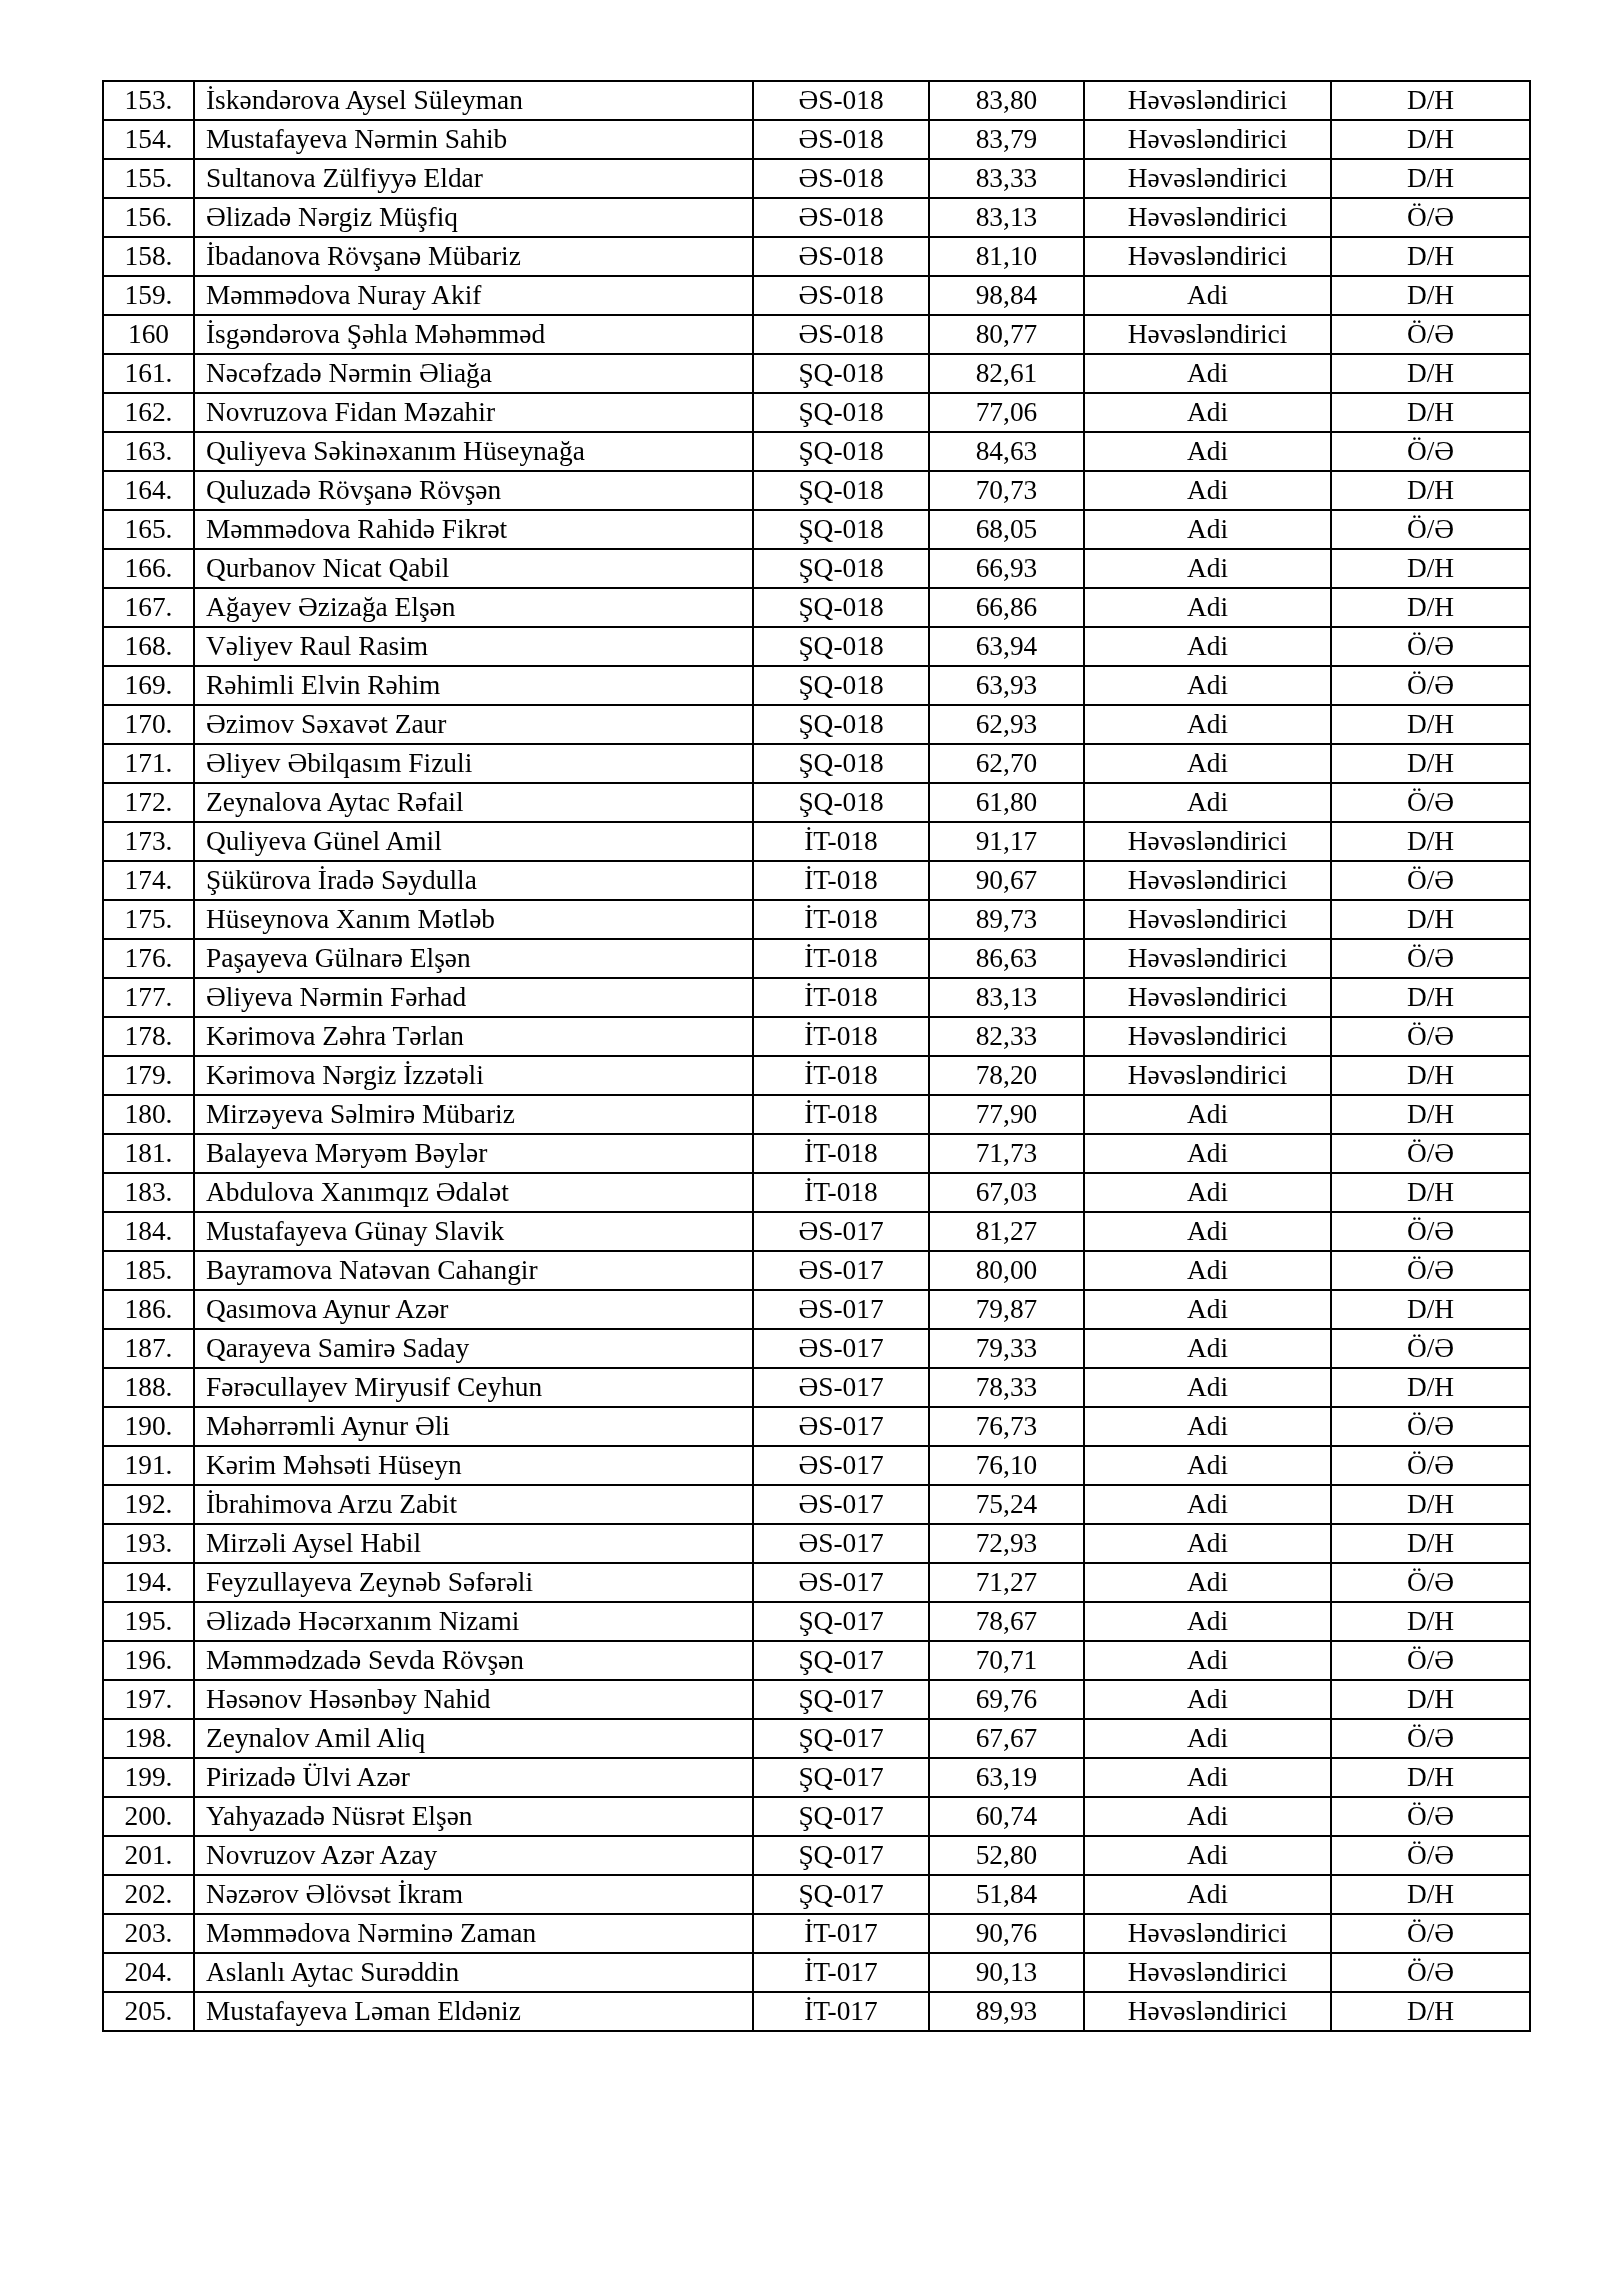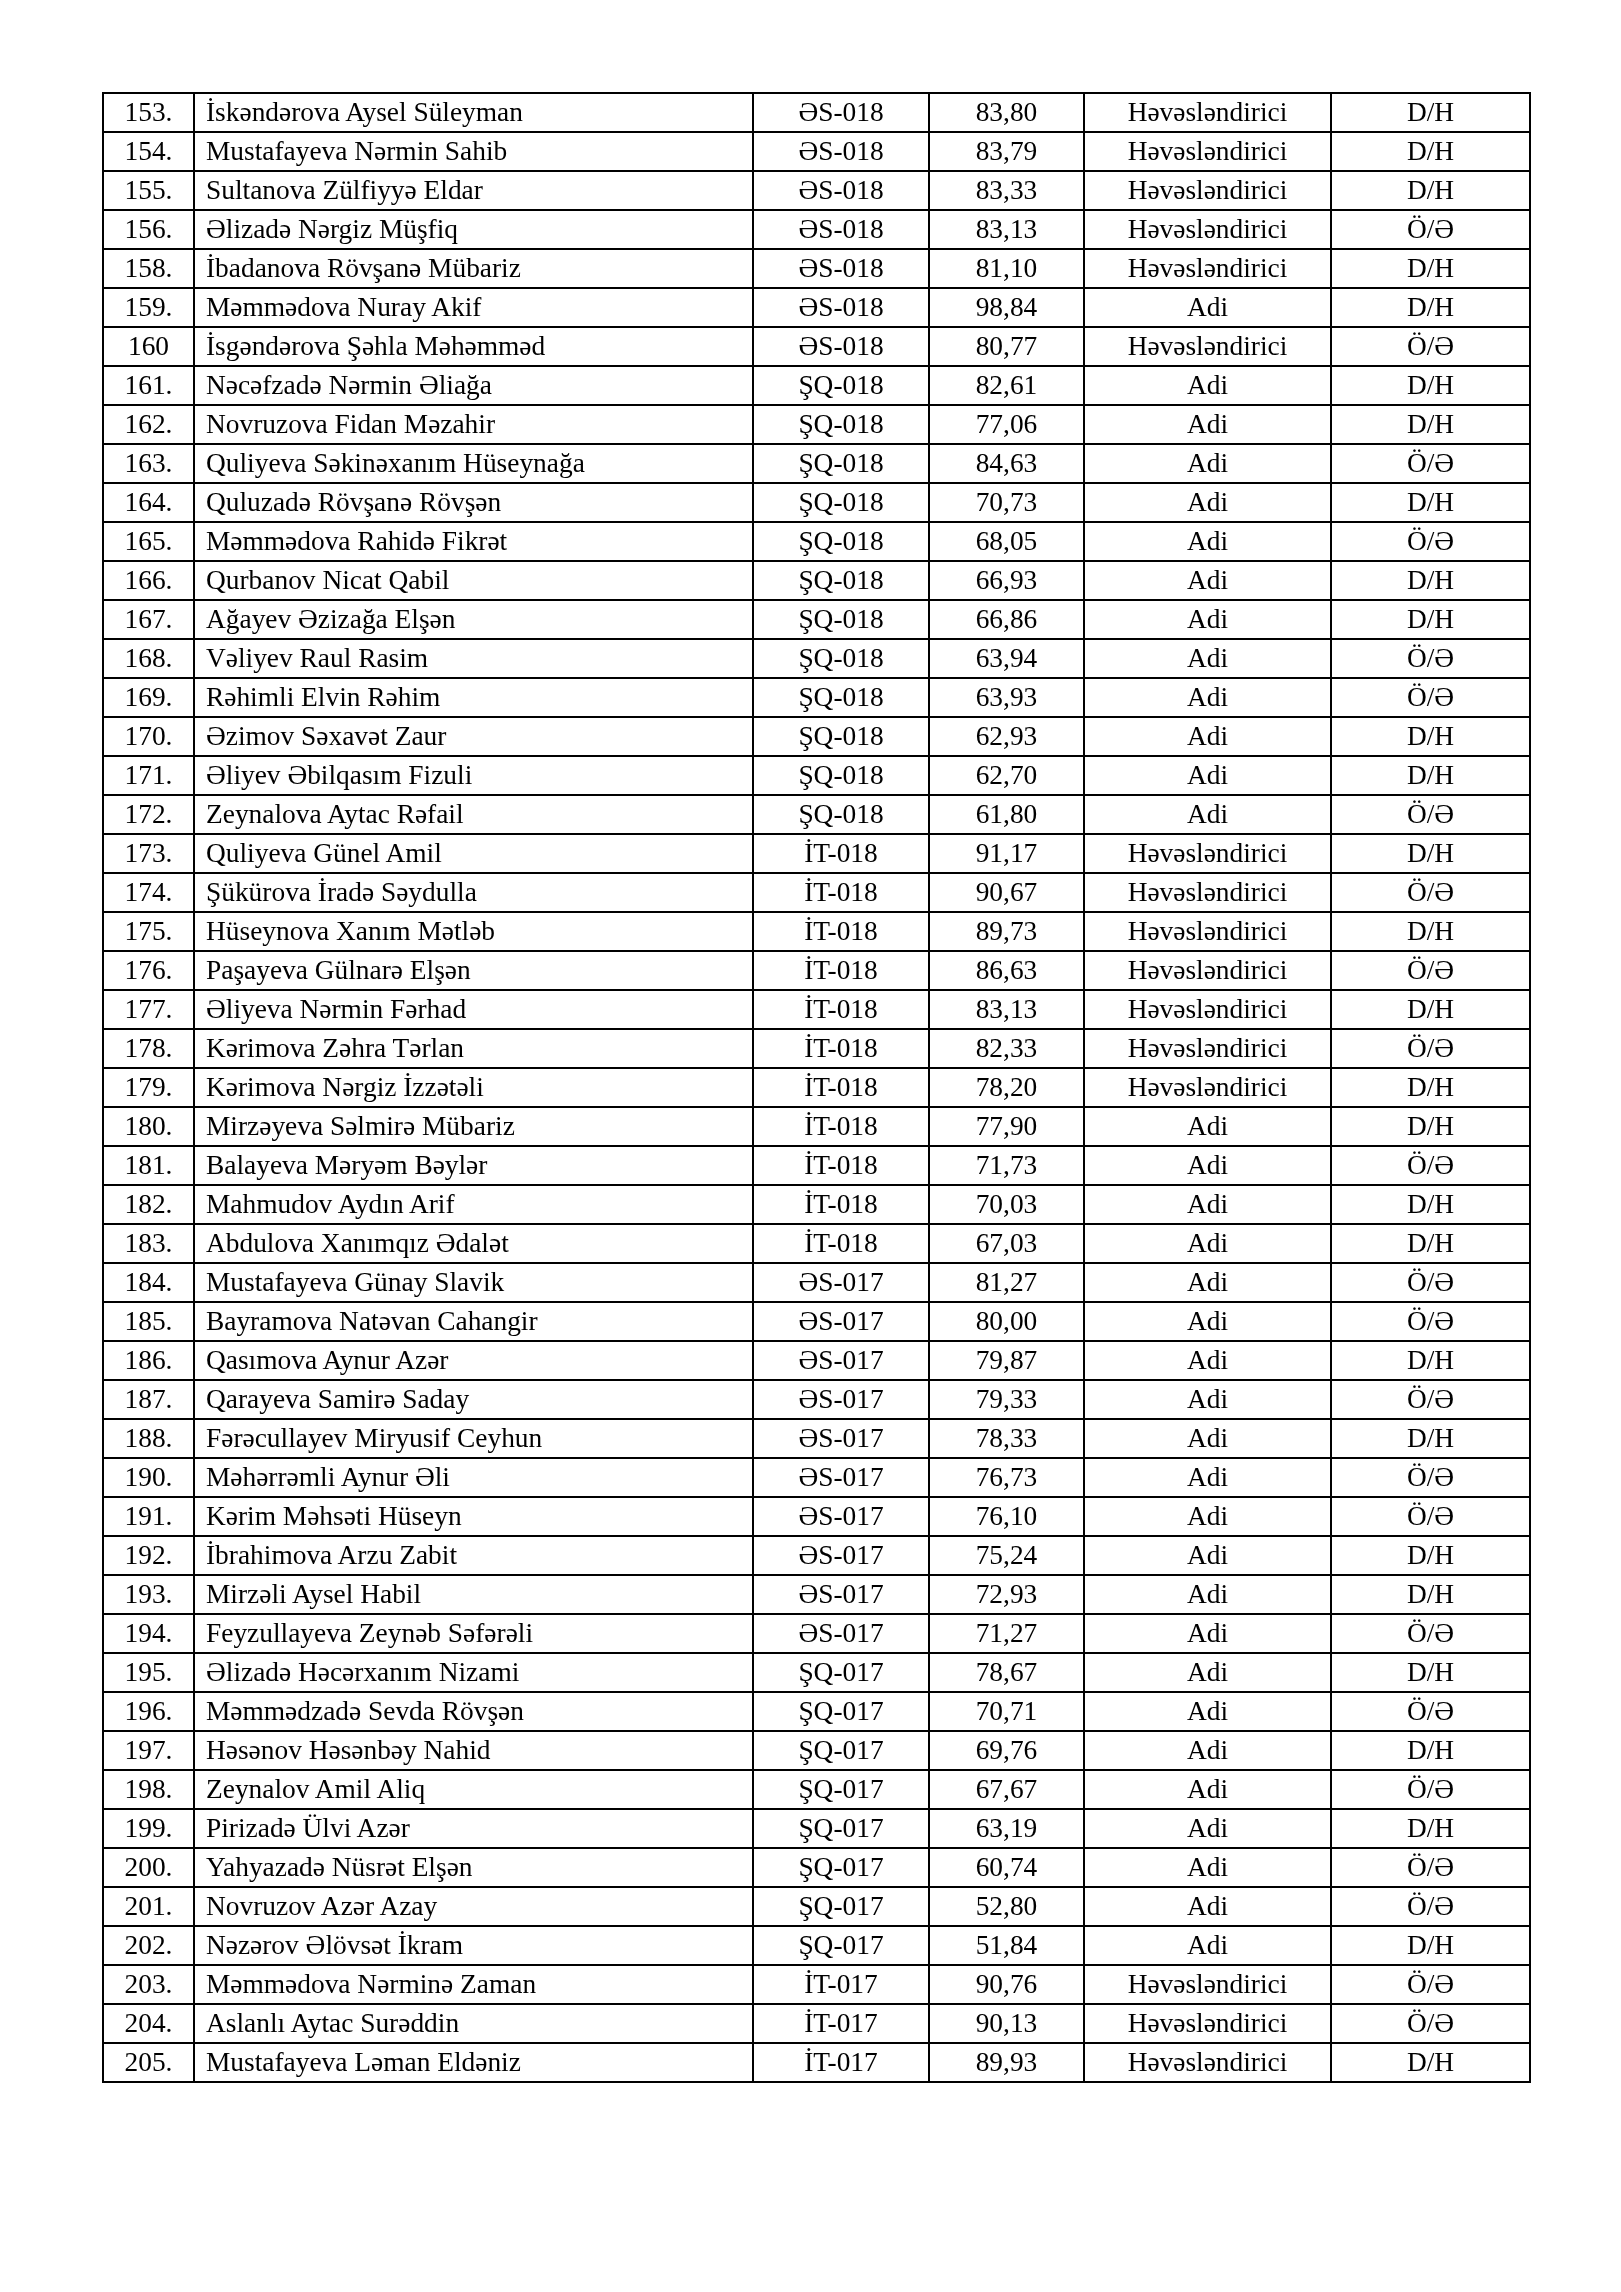--- a/index.html
+++ b/index.html
@@ -9,21 +9,21 @@
   }
   body {
     position: relative;
     width: 1621px;
     height: 2293px;
     font-family: "Liberation Serif", serif;
     color: #000000;
   }
   .page {
     position: absolute;
-    left: 0; top: 16px;
+    left: 0; top: 4px;
     width: 1621px;
     height: 2119px;
     background: #ffffff;
   }
   table.results {
     position: absolute;
     left: 102px;
     top: 76px;
     width: 1427px;
     border-collapse: collapse;
@@ -284,28 +284,20 @@
         </tr>
         <tr>
           <td class="col-0">181.</td>
           <td class="col-1">Balayeva Məryəm Bəylər</td>
           <td class="col-2">İT-018</td>
           <td class="col-3">71,73</td>
           <td class="col-4">Adi</td>
           <td class="col-5">Ö/Ə</td>
         </tr>
         <tr>
-          <td class="col-0">182.</td>
-          <td class="col-1">Mahmudov Aydın Arif</td>
-          <td class="col-2">İT-018</td>
-          <td class="col-3">70,03</td>
-          <td class="col-4">Adi</td>
-          <td class="col-5">D/H</td>
-        </tr>
-        <tr>
           <td class="col-0">183.</td>
           <td class="col-1">Abdulova Xanımqız Ədalət</td>
           <td class="col-2">İT-018</td>
           <td class="col-3">67,03</td>
           <td class="col-4">Adi</td>
           <td class="col-5">D/H</td>
         </tr>
         <tr>
           <td class="col-0">184.</td>
           <td class="col-1">Mustafayeva Günay Slavik</td>

